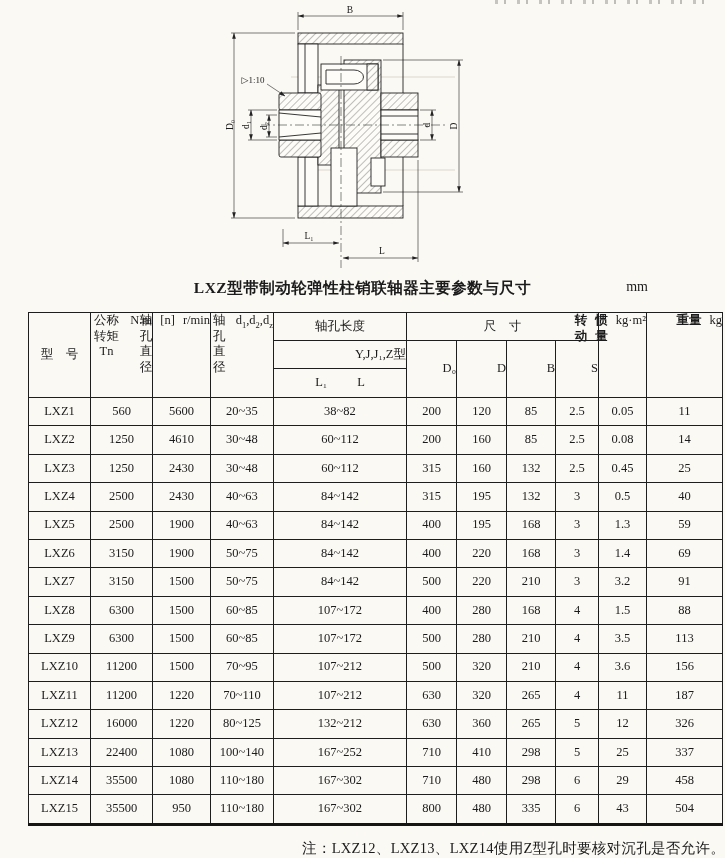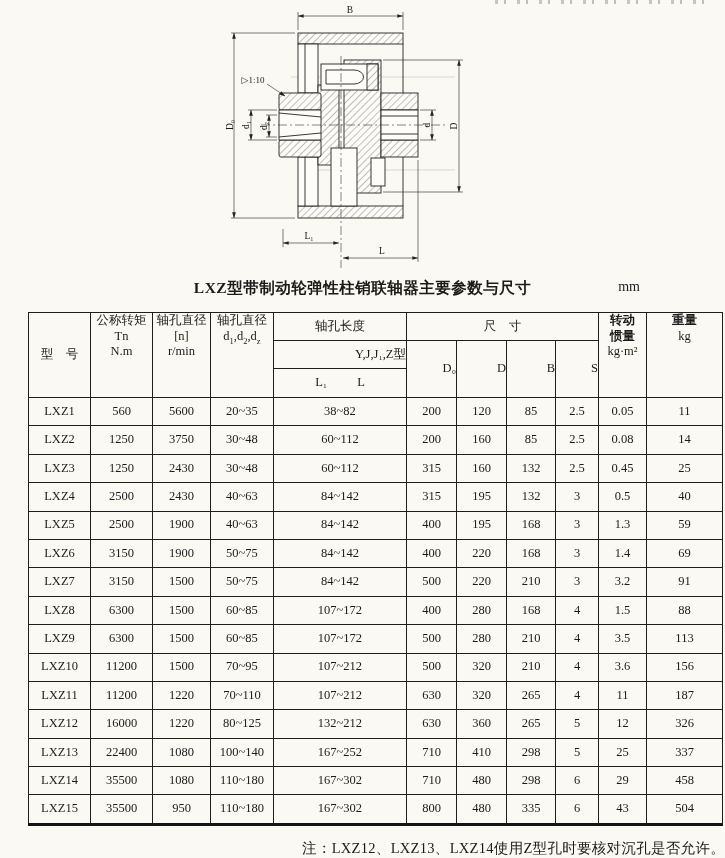--- a/index.html
+++ b/index.html
@@ -17,39 +17,39 @@
     background:repeating-linear-gradient(90deg,#9a9a95 0 3px,transparent 3px 9px,#8e8e88 9px 11px,transparent 11px 22px);
     opacity:.55;
   }
   .drawing-wrap{height:272px;padding-left:221px;padding-top:0;}
   svg{display:block;}
   .title-row{position:relative;height:26px;margin-top:6px;}
   .doc-title{
     position:absolute;left:0;right:0;text-align:center;
     font-size:15.5px;font-weight:bold;letter-spacing:.5px;
   }
-  .doc-unit{position:absolute;right:85px;top:1px;font-size:14px;}
+  .doc-unit{position:absolute;right:77px;top:1px;font-size:14px;}
   table.params{
     border-collapse:collapse;table-layout:fixed;
     width:694px;margin-left:28px;margin-top:8px;
     border:1.5px solid #151515;
     border-bottom:3.5px solid #151515;
   }
   table.params th,table.params td{
     border:1px solid #1e1e1e;
     text-align:center;vertical-align:middle;
     font-size:12.5px;font-weight:normal;
     padding:0;line-height:1.25;
     font-family:"Liberation Serif","DejaVu Serif",serif;
   }
   table.params td{height:27.4px;}
   thead tr.t1 th{height:27px;}
   thead tr.t2 th{height:27px;text-align:right;}
   thead tr.t3 th{height:28px;}
-  .hstack{display:flex;flex-direction:column;justify-content:flex-start;height:100%;}
+  .hstack{display:flex;justify-content:flex-end;height:100%;gap:8px;}
   .bold{font-weight:bold;}
   sub{font-size:.68em;line-height:0;}
   .LL-cell{display:flex;justify-content:center;gap:30px;}
   .note{margin:13px 0 0 12px;font-size:14.5px;letter-spacing:.3px;text-align:right;}
 </style>
 </head>
 <body>
 
 <div class="page">
 
@@ -235,21 +235,21 @@
           <td>200</td>
           <td>120</td>
           <td>85</td>
           <td>2.5</td>
           <td>0.05</td>
           <td>11</td>
         </tr>
         <tr>
           <td>LXZ2</td>
           <td>1250</td>
-          <td>3750</td>
+          <td>4610</td>
           <td>30~48</td>
           <td>60~112</td>
           <td>200</td>
           <td>160</td>
           <td>85</td>
           <td>2.5</td>
           <td>0.08</td>
           <td>14</td>
         </tr>
         <tr>

